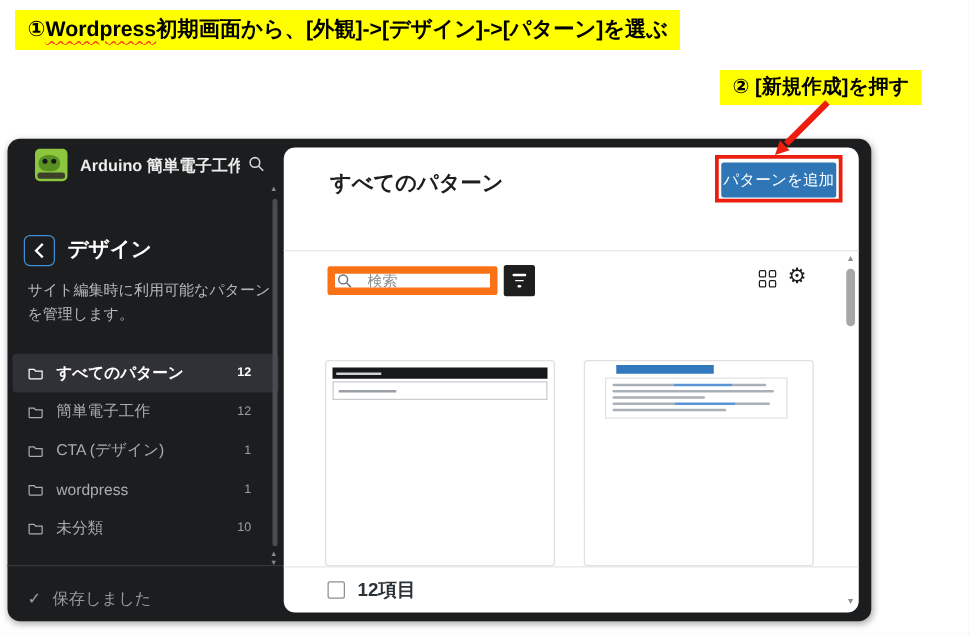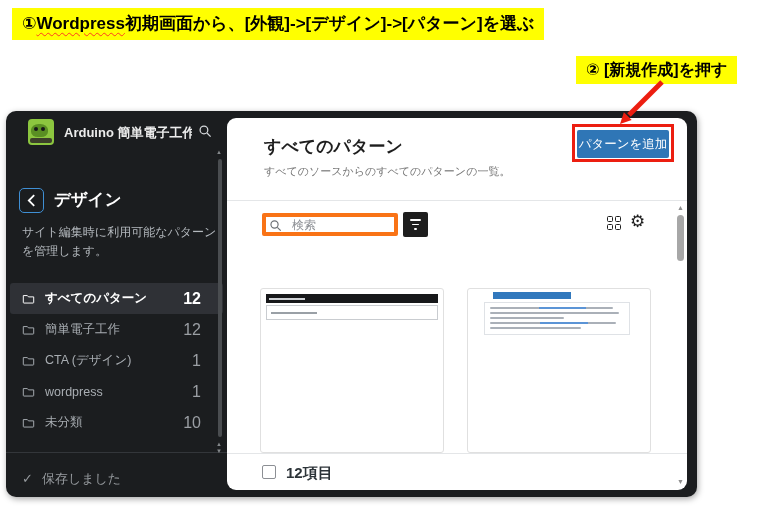--- a/index.html
+++ b/index.html
@@ -55,21 +55,21 @@
   }
   .sb-heading { position:absolute; left:48px; top:78px; font-size:16.5px; font-weight:bold; color:#fff; }
   .sb-desc { position:absolute; left:16px; top:112px; width:198px; font-size:12px; line-height:1.55; color:#b4b9be; }
   .nav { position:absolute; left:0; top:172px; width:221px; }
   .nav-item {
     display:flex; align-items:center; gap:10px; height:31px;
     margin:0 4px; padding:0 22px 0 12px; border-radius:3px;
     color:#a8adb2; cursor:pointer;
   }
   .nav-item .nav-label { flex:1; font-size:12.5px; white-space:nowrap; overflow:hidden; }
-  .nav-item .nav-count { font-size:16px; color:#9b9fa4; }
+  .nav-item .nav-count { font-size:10px; color:#9b9fa4; }
   .nav-item.selected { background:#2f3136; color:#fff; }
   .nav-item.selected .nav-label { font-weight:bold; color:#fff; }
   .nav-item.selected .nav-count { color:#fff; font-weight:bold; }
   .folder { display:flex; }
   .sb-divider { position:absolute; left:0; top:341px; width:221px; border-top:1px solid #33363a; }
   .save-status {
     position:absolute; left:16px; top:356px; height:24px; line-height:24px;
     color:#969a9e; font-size:13px; display:flex; gap:9px; align-items:center; cursor:pointer;
   }
   .sb-scroll-thumb { position:absolute; left:212px; top:48px; width:4px; height:278px; background:#4a4d50; border-radius:2px; }
@@ -85,21 +85,21 @@
   .p-sub { position:absolute; left:37px; top:46px; font-size:11px; color:#757575; }
   .add-btn {
     position:absolute; left:350px; top:12px; width:92px; height:28px;
     background:#2f76b6; color:#fff; font-size:12.5px; border:none; border-radius:2px; cursor:pointer;
     font-family:inherit;
   }
   .p-divider { position:absolute; left:0; width:460px; border-top:1px solid #e4e6e8; }
   .d1 { top:82px; } .d2 { top:335px; }
   .search-input {
     position:absolute; left:35px; top:95px; width:136px; height:23px;
-    border:4px solid #f97316; border-radius:2px; padding:0 4px 0 26px;
+    border:6px solid #f97316; border-radius:2px; padding:0 4px 0 26px;
     font-size:12px; color:#3c434a; font-family:inherit; background:#fff;
   }
   .search-input::placeholder { color:#8b8e93; }
   .mag-in { position:absolute; left:42px; top:100px; color:#6c7075; pointer-events:none; }
   .filter-btn {
     position:absolute; left:176px; top:94px; width:25px; height:25px;
     background:#1e1e1e; border:none; border-radius:2px; cursor:pointer;
     display:flex; flex-direction:column; align-items:center; justify-content:center; gap:2.5px;
   }
   .fl { display:block; height:1.7px; background:#fff; border-radius:1px; }
@@ -250,21 +250,20 @@
       </div>
 
       <div class="sb-scroll-thumb"></div>
       <span class="sb-arr up">▲</span>
       <span class="sb-arr b1">▲</span>
       <span class="sb-arr b2">▼</span>
     </div>
 
     <div class="panel">
       <h2 class="p-title">すべてのパターン</h2>
-      <p class="p-sub">すべてのソースからのすべてのパターンの一覧。</p>
       <button class="add-btn" style="background: rgb(47, 118, 182);">パターンを追加</button>
 
       <div class="p-divider d1"></div>
 
       <input class="search-input" type="text" placeholder="検索" style="">
       <span class="mag-in">
         <svg width="13" height="13" viewBox="0 0 20 20" fill="none" stroke="currentColor" stroke-width="1.8">
           <circle cx="8.5" cy="8.5" r="5.5"></circle>
             <line x1="12.8" y1="12.8" x2="18" y2="18"></line>
         </svg>

